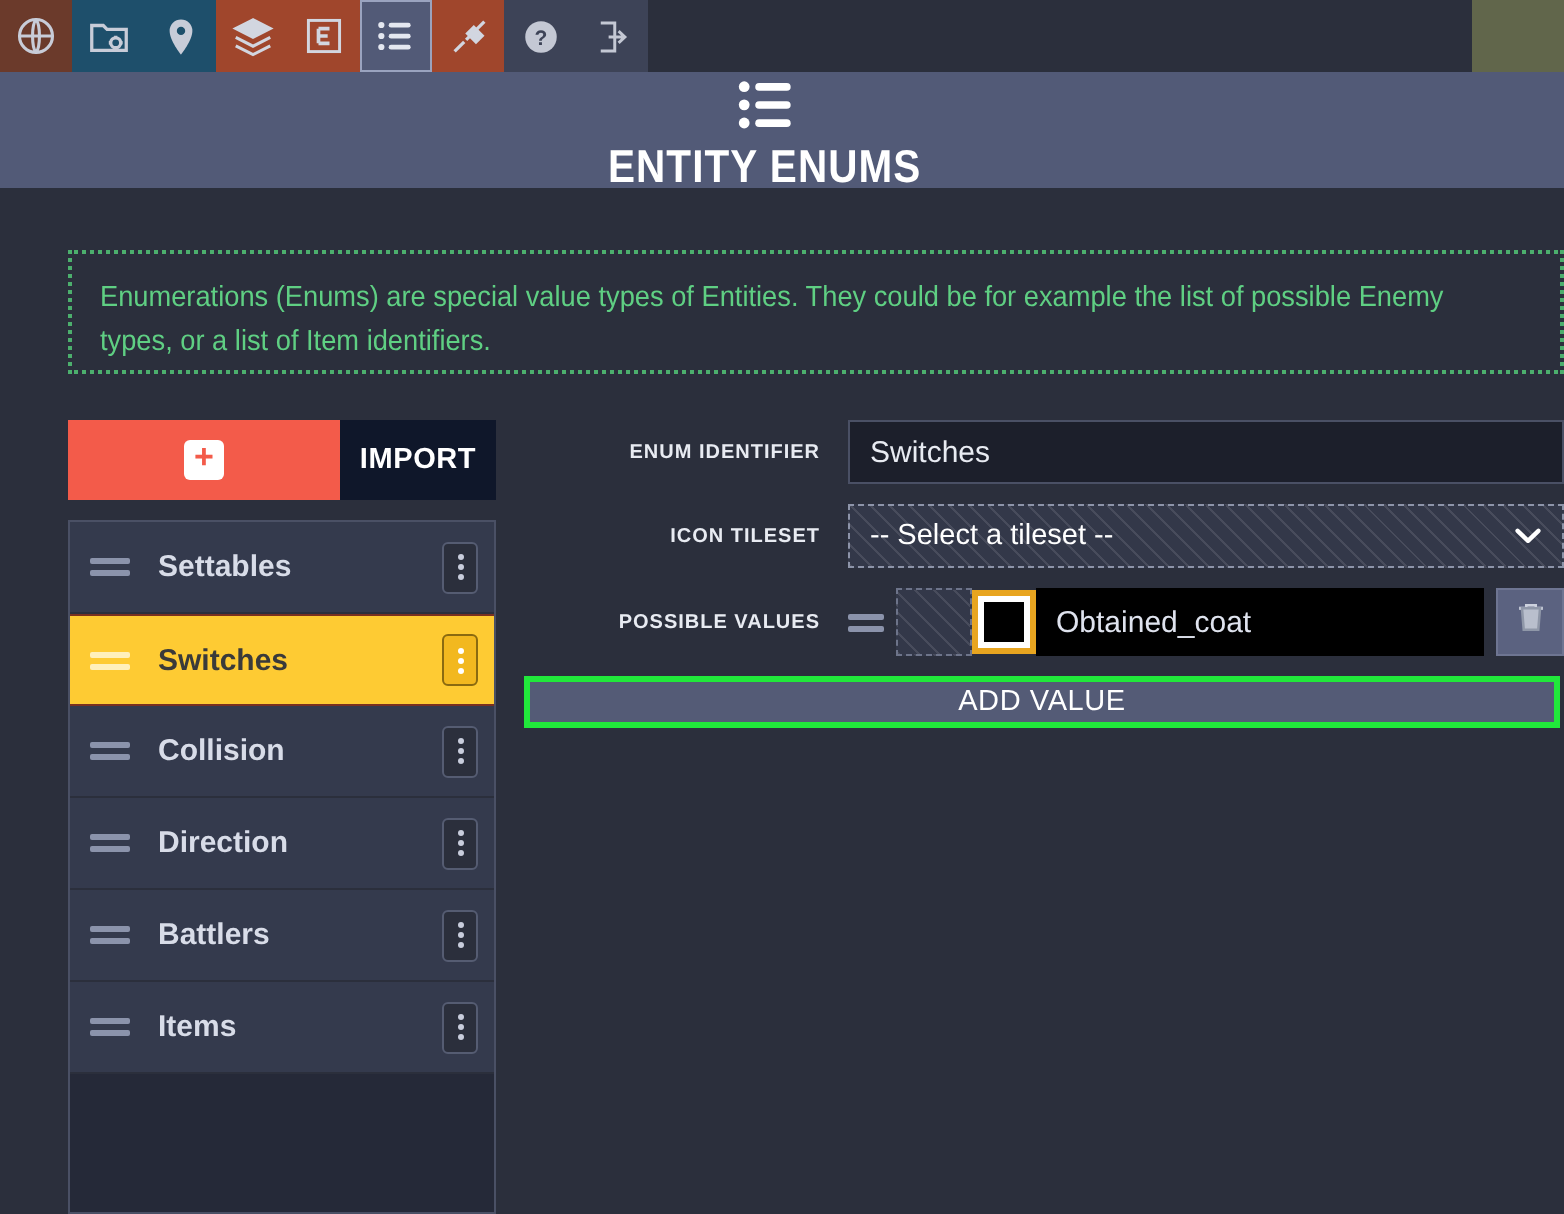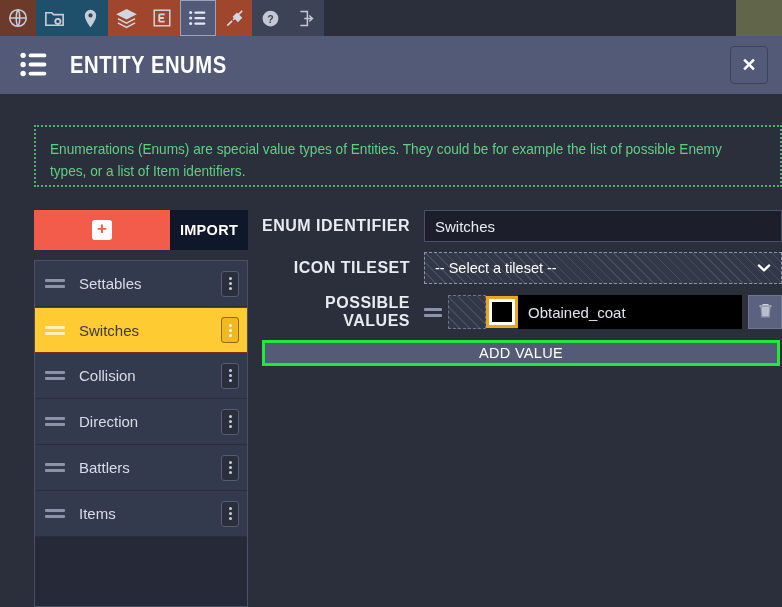--- a/index.html
+++ b/index.html
@@ -34,20 +34,21 @@
   #toolbar-right-gap { flex: 1; background: #2b2f3c; }
   #toolbar-olive { width: 46px; background: #61664b; }
 
   
   #modal-header {
     position: absolute; left: 0; top: 36px;
     width: 782px; height: 58px;
     background: #525a77;
     display: flex; align-items: center;
     padding: 0 14px 0 18px;
+    flex-direction: column;
   }
   #header-list-icon { margin-right: 18px; display:flex; }
   #modal-title {
     color: #ffffff;
     font-size: 23px;
     font-weight: bold;
     letter-spacing: 0.6px;
     font-family: "Liberation Sans Narrow", "Liberation Sans", sans-serif;
     transform: scaleX(0.88);
     transform-origin: left center;
@@ -150,20 +151,21 @@
   }
   .drag-handle span {
     display: block; height: 3px; background: #8b93ab; border-radius: 1px;
   }
   .enum-row.selected .drag-handle span { background: #fff0bb; }
   .enum-label {
     flex: 1;
     color: #d8dce8;
     font-size: 15px;
     font-family: "Liberation Sans Narrow","Liberation Sans", sans-serif;
+    font-weight: bold;
   }
   .enum-row.selected .enum-label { color: #3a3a3a; }
   .kebab-button {
     width: 18px; height: 26px;
     background: #2b2f3c;
     border: 1px solid #555c72;
     border-radius: 3px;
     display: flex; flex-direction: column;
     align-items: center; justify-content: center; gap: 2px;
     cursor: pointer;
@@ -181,21 +183,21 @@
   #form-col {
     position: absolute; left: 246px; top: 116px;
     width: 520px;
   }
   .form-row { display: flex; align-items: center; margin-bottom: 10px; }
   .form-label {
     width: 162px;
     text-align: right;
     padding-right: 14px;
     color: #e8ebf2;
-    font-size: 16px;
+    font-size: 10px;
     font-weight: bold;
     letter-spacing: 0.5px;
     font-family: "Liberation Sans Narrow","Liberation Sans", sans-serif;
   }
   #enum-identifier-input {
     flex: 1; height: 32px;
     background: #1c1f2b;
     border: 1px solid #4a5065;
     color: #e8ebf2;
     font-size: 15px;

